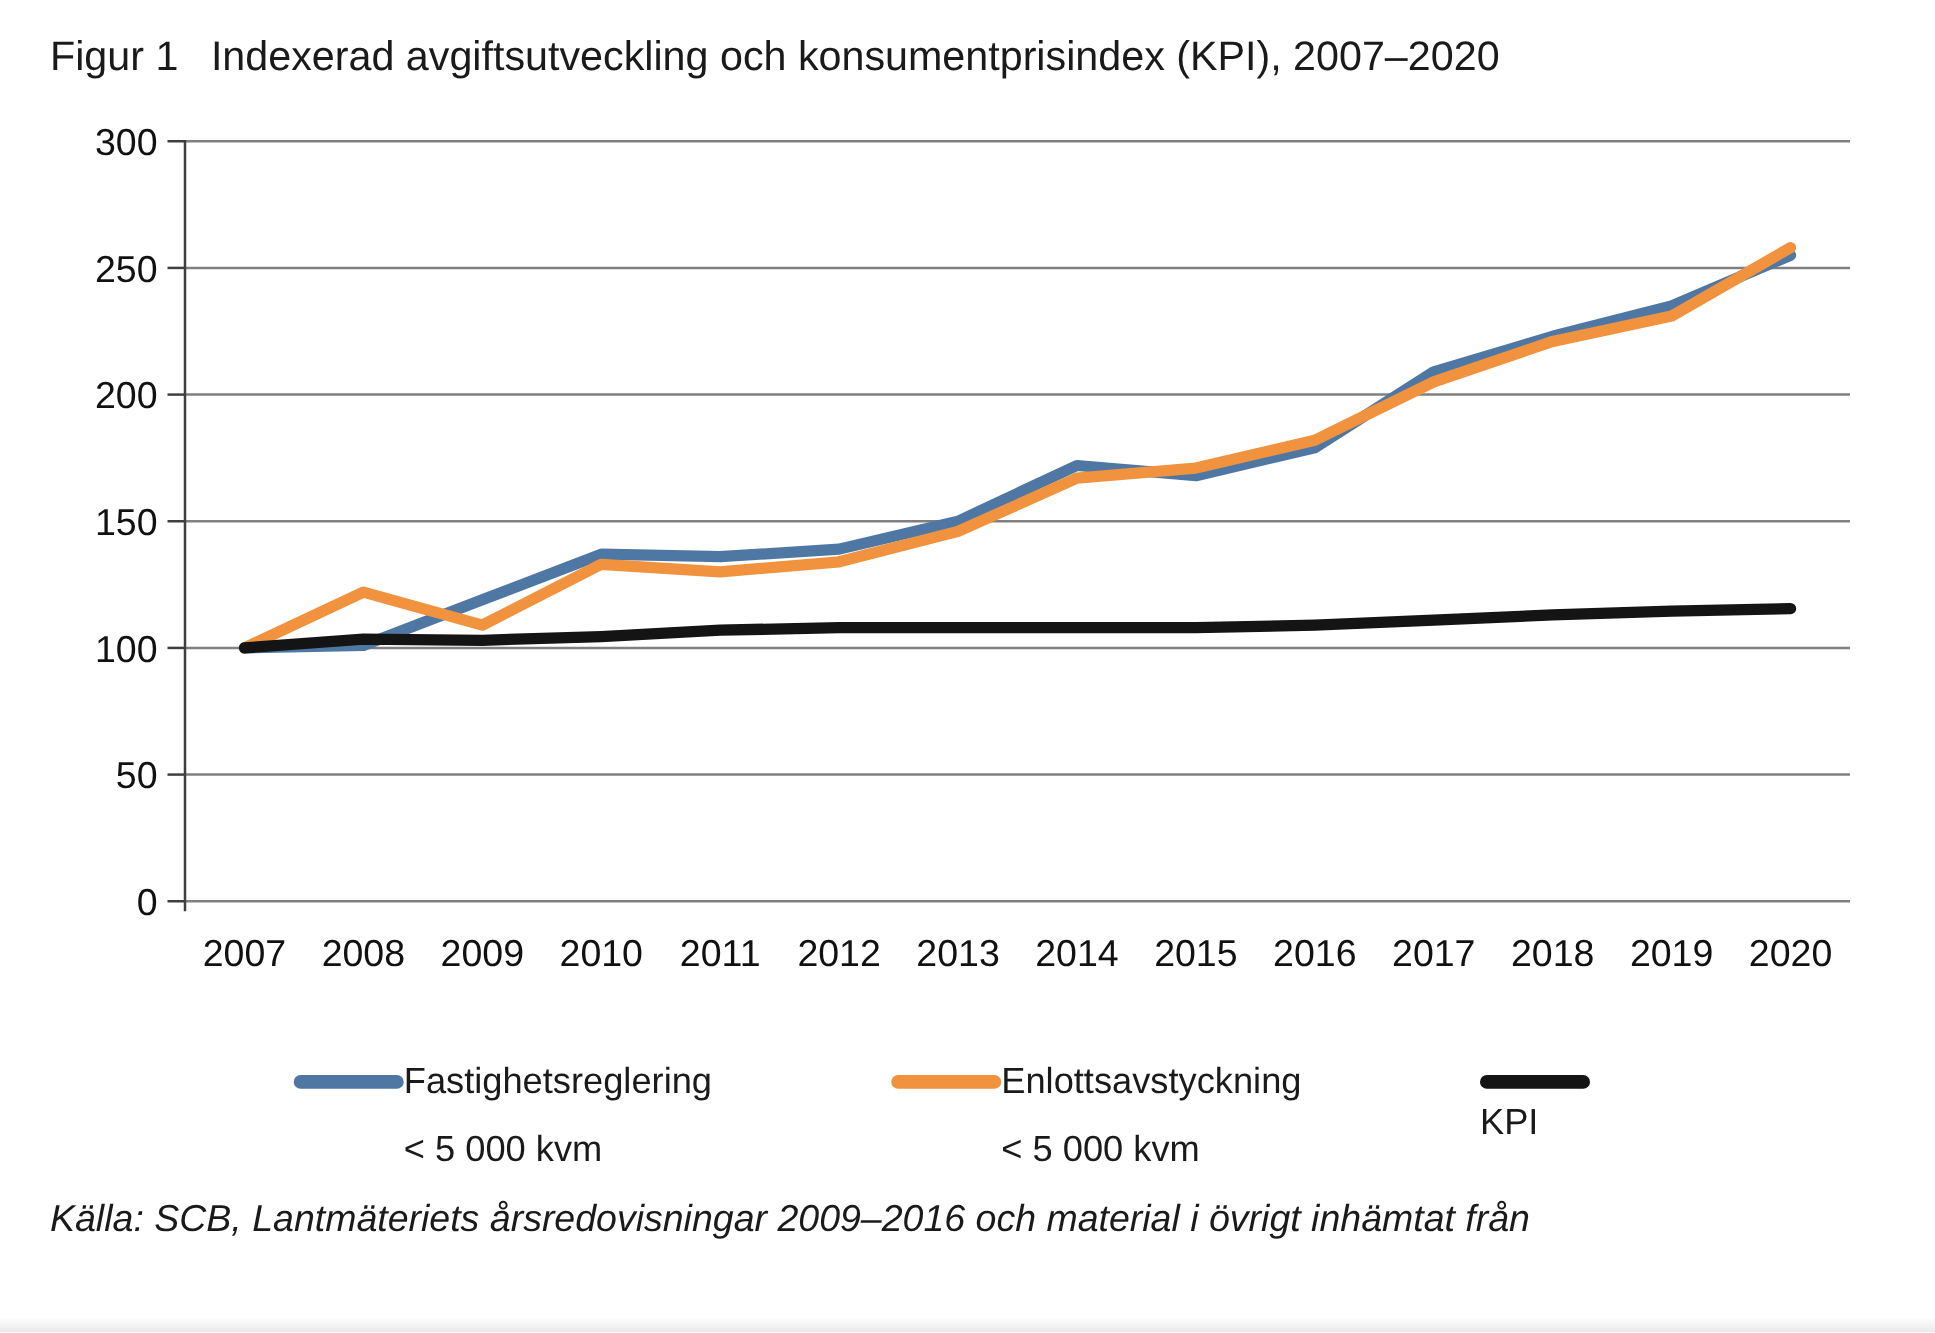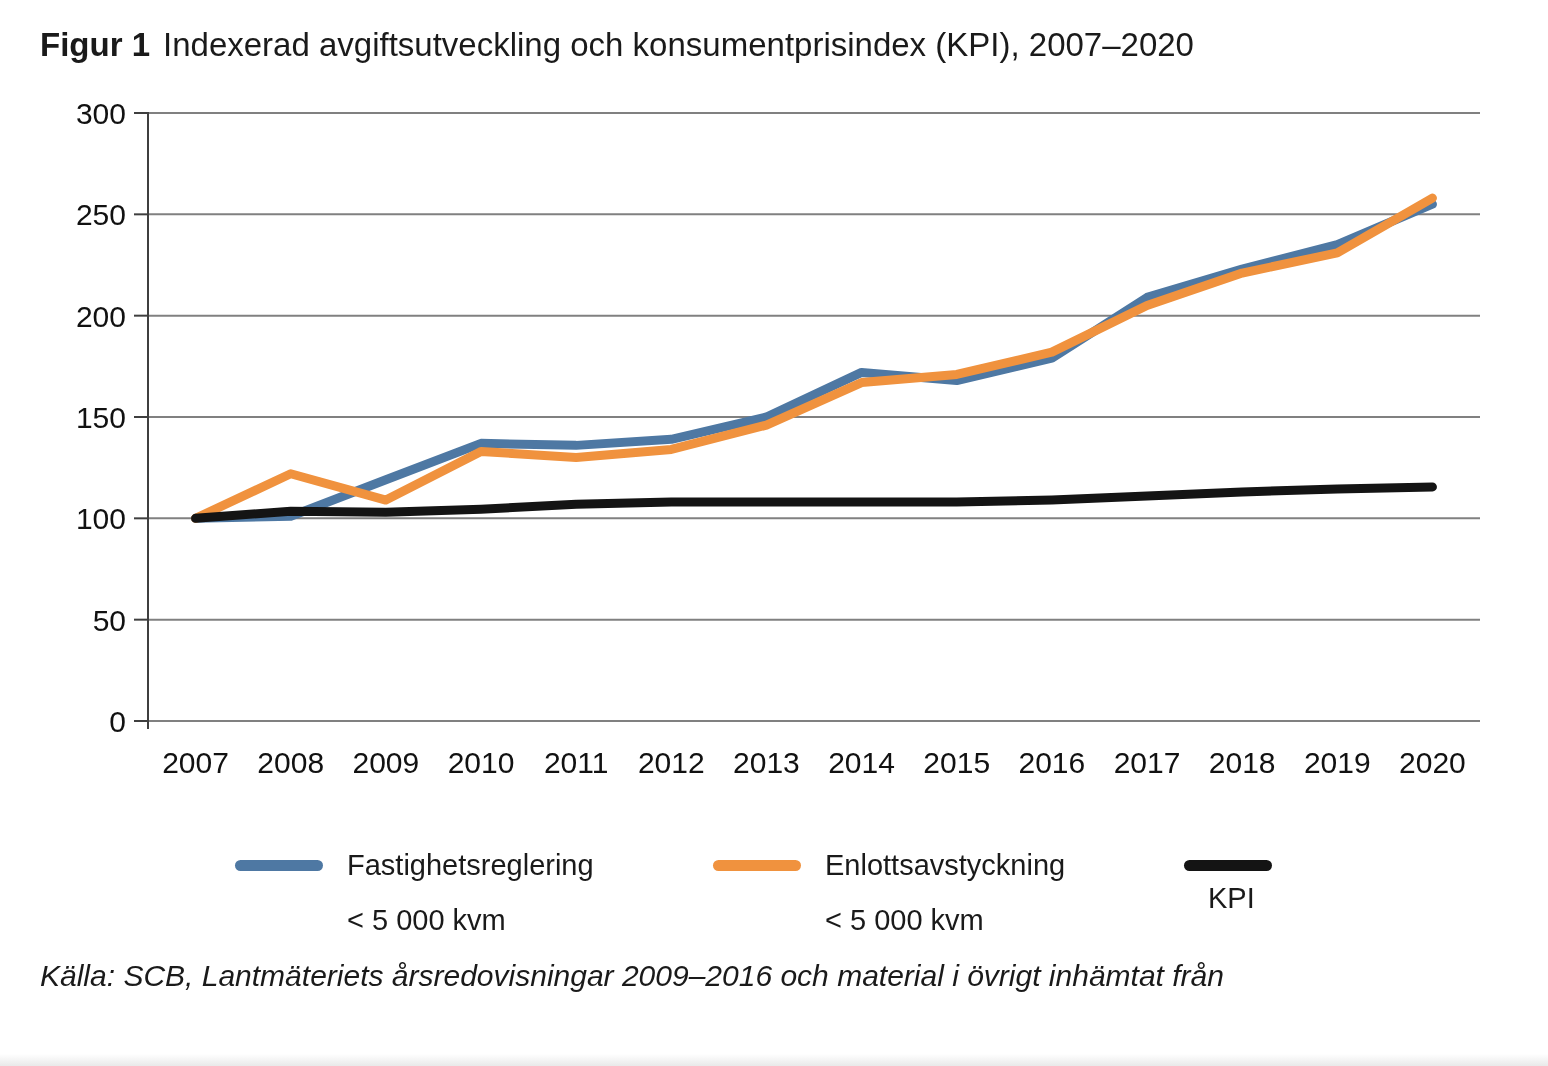--- a/index.html
+++ b/index.html
@@ -1,25 +1,25 @@
 <!DOCTYPE html>
 <html><head>
 <meta charset="utf-8">
 <style>
   html,body{margin:0;padding:0;background:#fff;}
   .page{position:relative;width:1548px;height:1066px;background:#ffffff;overflow:hidden;
         font-family:"Liberation Sans",sans-serif;color:#1a1a1a;}
   .fig-title{position:absolute;left:40px;top:26px;font-size:33px;white-space:nowrap;}
-  .fig-title .prefix{font-weight:bold;}
-  .fig-title .rest{margin-left:13px;}
+  .fig-title .prefix{font-weight:normal;}
+  .fig-title .rest{margin-left:26px;}
   svg.chart{position:absolute;left:0;top:0;}
   svg.chart text{font-family:"Liberation Sans",sans-serif;font-size:30px;fill:#111;}
   .legend-item{position:absolute;top:838px;display:flex;align-items:flex-start;}
   .legend-swatch{width:88px;height:11px;border-radius:6px;margin-top:22px;flex:none;}
-  .legend-text{margin-left:24px;font-size:29px;line-height:55px;}
+  .legend-text{margin-left:0;font-size:29px;line-height:55px;}
   .legend-line{display:block;}
   .source{position:absolute;left:40px;top:952px;font-style:italic;font-size:30px;line-height:48px;text-align:center;}
   .bottom-edge{position:absolute;left:0;bottom:0;width:100%;height:12px;
                background:linear-gradient(#ffffff,#e9e9e9);}
 </style>
 </head>
 <body>
 
 <div class="page">
 

